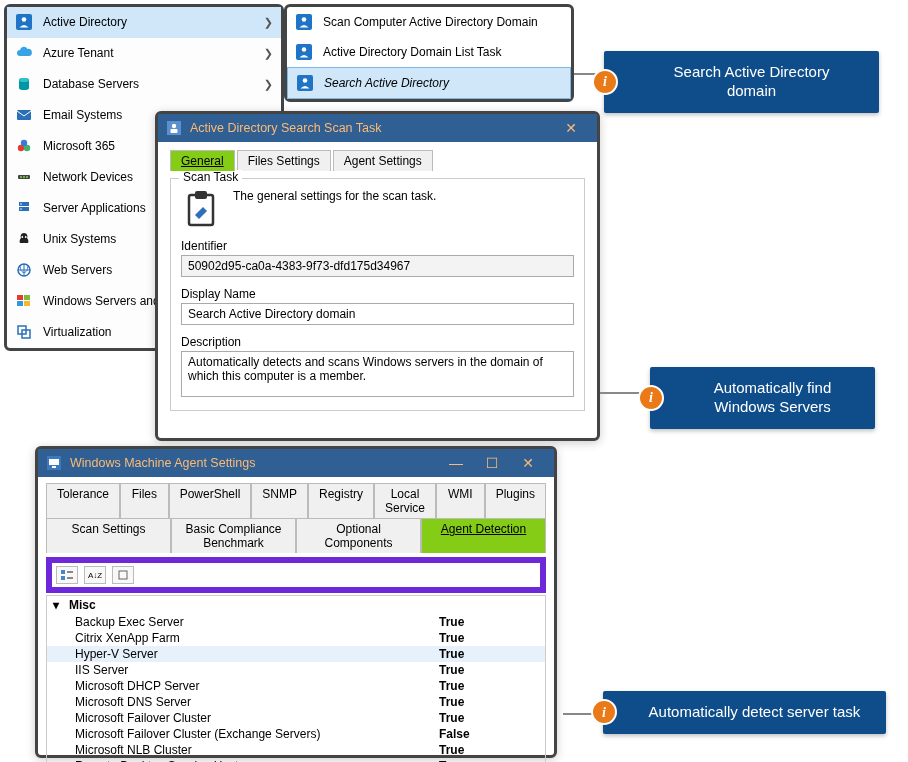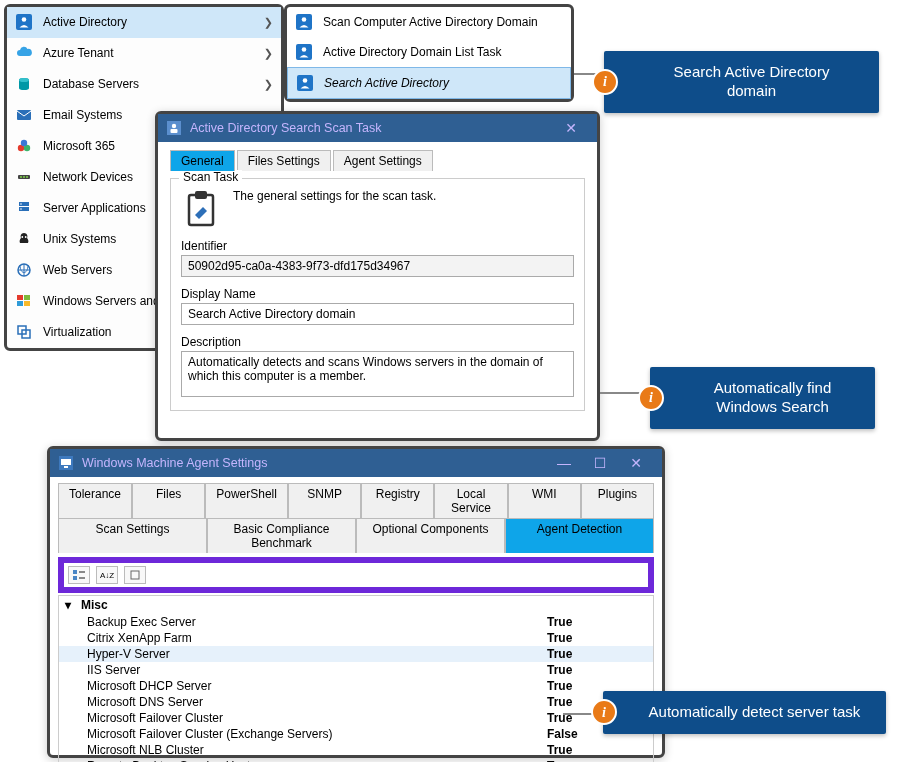--- a/index.html
+++ b/index.html
@@ -90,40 +90,40 @@
   
   .dialog {
     position: absolute;
     border: 3px solid #444;
     border-radius: 6px;
     background: #fff;
     box-shadow: 0 2px 10px rgba(0,0,0,.2);
   }
   .titlebar {
     background: #2f5f93;
-    color: #c4b5fd;
+    color: #fdba74;
     display: flex;
     align-items: center;
     padding: 6px 8px;
     font-size: 12.5px;
   }
   .titlebar .t-icon { width:16px;height:16px;margin-right:8px;display:inline-flex;align-items:center;justify-content:center;}
   .titlebar .spacer { flex: 1; }
   .titlebar .win-btn { width: 36px; text-align: center; cursor: pointer; font-size: 14px;}
   .dialog-body { padding: 8px 12px 14px; }
   .tabrow { display: flex; gap: 2px; border-bottom: 1px solid transparent; flex-wrap: wrap;}
   .tab {
     padding: 3px 10px;
     border: 1px solid #bbb;
     border-bottom: none;
     background: #f0f0f0;
     font-size: 12px;
     cursor: pointer;
   }
-  .tab.active { background: #0ea5e9; position: relative; z-index: 2;}
+  .tab.active { background: #84cc16; position: relative; z-index: 2; text-decoration: underline;}
   .groupbox {
     border: 1px solid #ccc;
     padding: 10px;
     margin-top: 6px;
     position: relative;
   }
   .group-label {
     position: absolute; top: -9px; left: 8px;
     background: #fff; padding: 0 4px; font-size: 12px;
   }
@@ -357,24 +357,24 @@
       <input class="form-input" value="Search Active Directory domain" style="">
       <div class="form-label">Description</div>
       <textarea class="form-input descbox" id="desc-ta" style="">Automatically detects and scans Windows servers in the domain of which this computer is a member.</textarea>
     </div>
   </div>
 </div>
 
 <div class="callout-line" style="left:600px; top:392px; width:50px;"></div>
 <div class="callout" style="left:650px; top:367px; width:225px;">
   <span class="callout-circle">i</span>
-  <span><span>Automatically find</span><br><span>Windows Search</span></span>
+  <span><span>Automatically find</span><br><span>Windows Servers</span></span>
 </div>
 
-<div class="dialog" style="left:47px; top:446px; width:618px; height:312px;">
+<div class="dialog" style="left:35px; top:446px; width:522px; height:312px;">
   <div class="titlebar">
     <span class="t-icon">
       <svg width="14" height="14">
           <rect width="14" height="14" fill="#3d79be"></rect>
           <rect x="2" y="3" width="10" height="6" fill="#fff"></rect>
           <rect x="5" y="10" width="4" height="2" fill="#fff"></rect>
         </svg>
     </span>
     <span>Windows Machine Agent Settings</span>
     <span class="spacer"></span>

